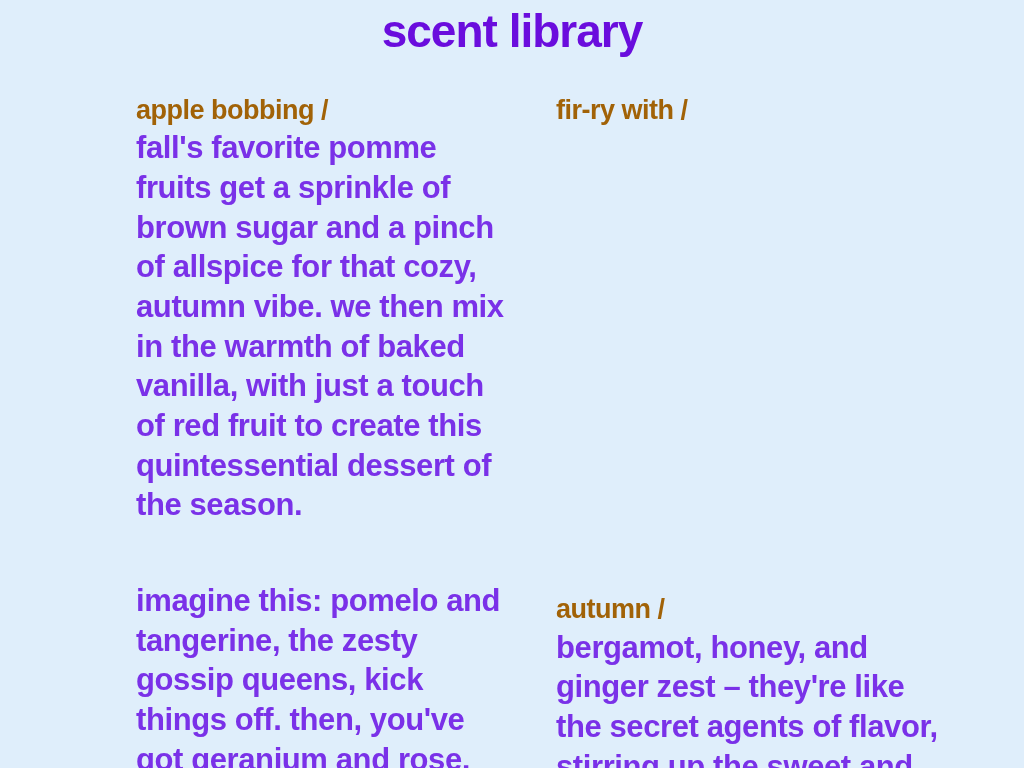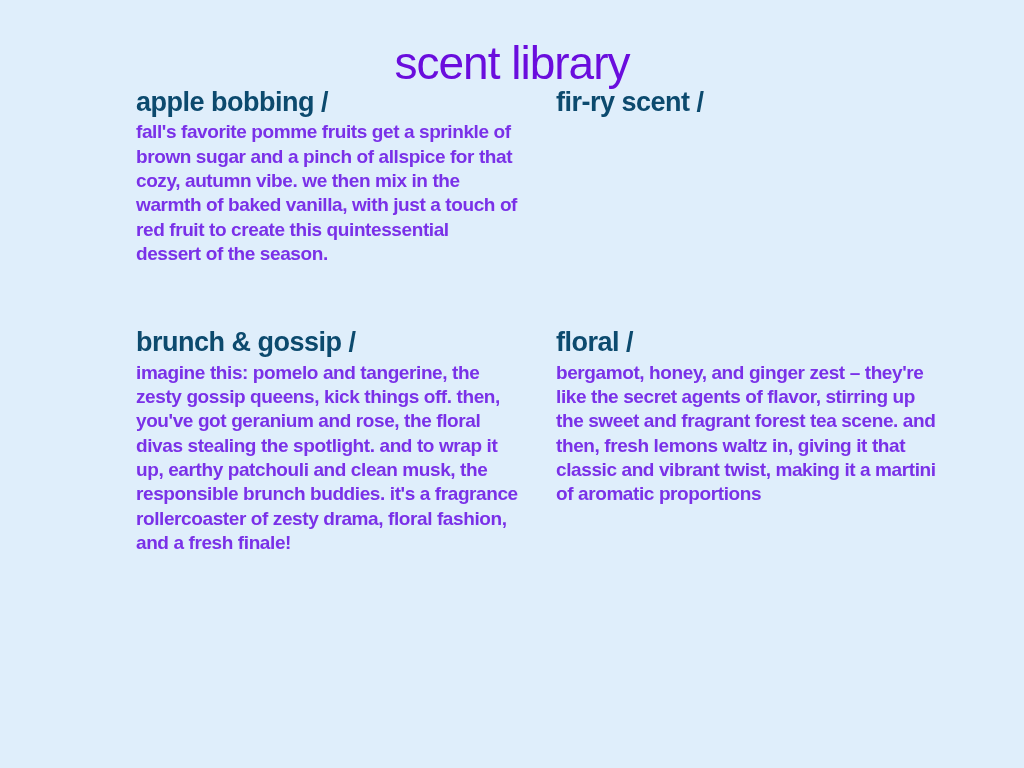--- a/index.html
+++ b/index.html
@@ -15,51 +15,51 @@
   }
   .page {
     position: relative;
     width: 1024px;
     height: 768px;
     box-sizing: border-box;
   }
   .page-title {
     text-align: center;
     font-size: 46px;
-    font-weight: normal;
+    font-weight: bold;
     color: #6a0ddd;
     letter-spacing: -1px;
     margin: 0;
-    padding-top: 38px;
+    padding-top: 6px;
     line-height: 1.1;
   }
   .columns {
     position: absolute;
     top: 82px;
     left: 136px;
     width: 820px;
     display: flex;
     flex-wrap: wrap;
     column-gap: 38px;
   }
   .entry {
     width: 382px;
     margin-bottom: 34px;
     box-sizing: border-box;
   }
   .entry-title {
     font-size: 27px;
     font-weight: bold;
-    color: #0c4a6e;
+    color: #a16207;
     letter-spacing: -0.5px;
-    margin: 4px 0 2px 0;
+    margin: 12px 0 2px 0;
     line-height: 1.2;
   }
   .entry-body {
-    font-size: 19px;
+    font-size: 31px;
     font-weight: bold;
     color: #7a31e8;
     line-height: 1.28;
     letter-spacing: -0.4px;
     margin: 0;
   }
   .row-spacer {
     width: 100%;
     height: 22px;
   }
@@ -72,29 +72,28 @@
   <h1 class="page-title">scent library</h1>
 
   <div class="columns">
 
     <div class="entry">
       <h2 class="entry-title">apple bobbing /</h2>
       <p class="entry-body">fall's favorite pomme fruits get a sprinkle of brown sugar and a pinch of allspice for that cozy, autumn vibe. we then mix in the warmth of baked vanilla, with just a touch of red fruit to create this quintessential dessert of the season.</p>
     </div>
 
     <div class="entry">
-      <h2 class="entry-title">fir-ry scent /</h2>
+      <h2 class="entry-title">fir-ry with /</h2>
     </div>
 
     <div class="row-spacer"></div>
 
     <div class="entry">
-      <h2 class="entry-title">brunch &amp; gossip /</h2>
       <p class="entry-body">imagine this: pomelo and tangerine, the zesty gossip queens, kick things off. then, you've got geranium and rose, the floral divas stealing the spotlight. and to wrap it up, earthy patchouli and clean musk, the responsible brunch buddies. it's a fragrance rollercoaster of zesty drama, floral fashion, and a fresh finale!</p>
     </div>
 
     <div class="entry">
-      <h2 class="entry-title">floral /</h2>
+      <h2 class="entry-title">autumn /</h2>
       <p class="entry-body">bergamot, honey, and ginger zest – they're like the secret agents of flavor, stirring up the sweet and fragrant forest tea scene. and then, fresh lemons waltz in, giving it that classic and vibrant twist, making it a martini of aromatic proportions</p>
     </div>
 
   </div>
 </div>
 
 </body></html>

